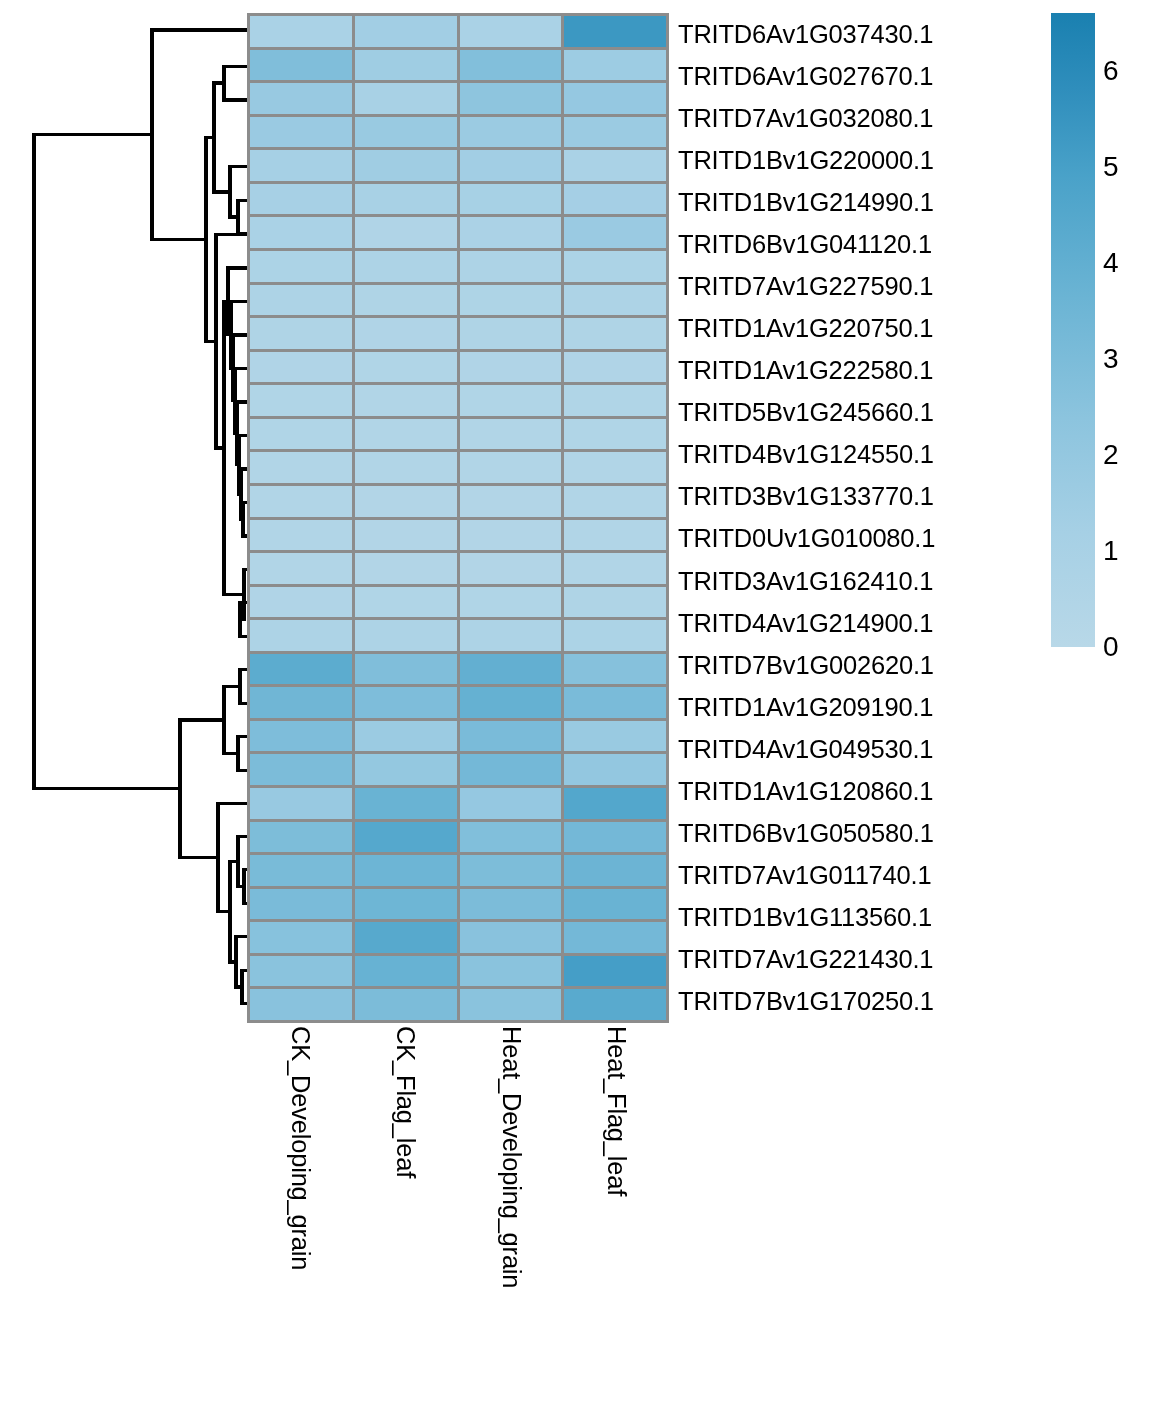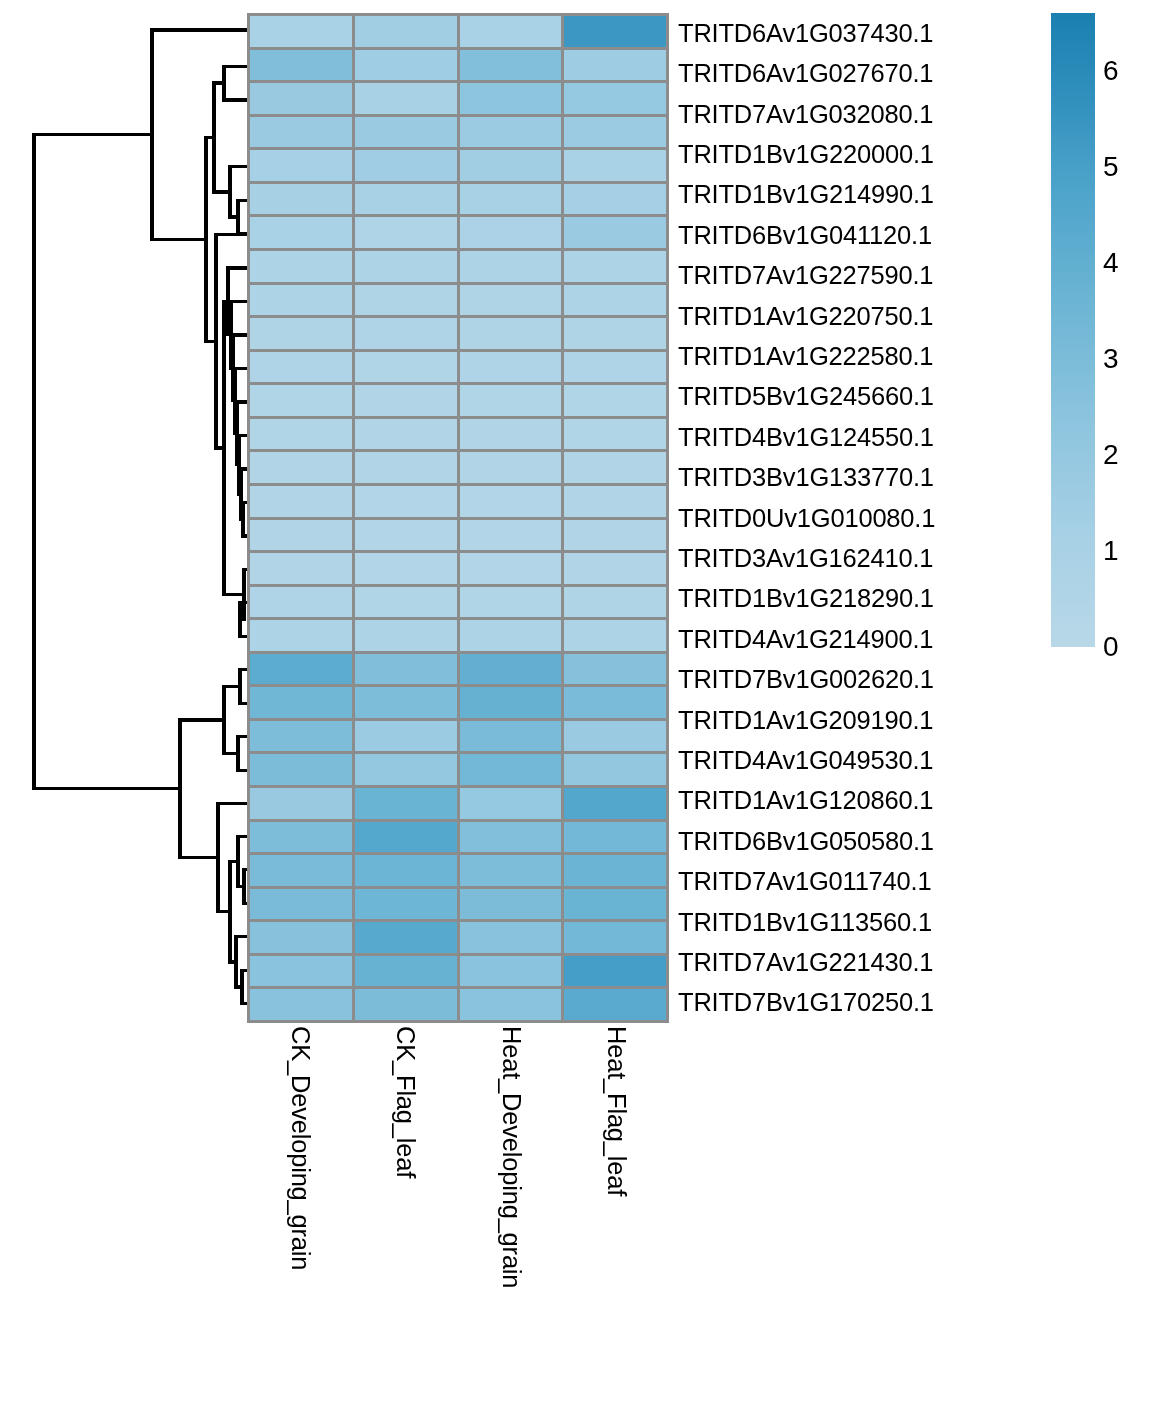--- a/index.html
+++ b/index.html
@@ -284,21 +284,20 @@
       <div class="row-label">TRITD1Bv1G214990.1</div>
       <div class="row-label">TRITD6Bv1G041120.1</div>
       <div class="row-label">TRITD7Av1G227590.1</div>
       <div class="row-label">TRITD1Av1G220750.1</div>
       <div class="row-label">TRITD1Av1G222580.1</div>
       <div class="row-label">TRITD5Bv1G245660.1</div>
       <div class="row-label">TRITD4Bv1G124550.1</div>
       <div class="row-label">TRITD3Bv1G133770.1</div>
       <div class="row-label">TRITD0Uv1G010080.1</div>
       <div class="row-label">TRITD3Av1G162410.1</div>
-      <div class="row-label">TRITD1Bv1G218290.1</div>
       <div class="row-label">TRITD4Av1G214900.1</div>
       <div class="row-label">TRITD7Bv1G002620.1</div>
       <div class="row-label">TRITD1Av1G209190.1</div>
       <div class="row-label">TRITD4Av1G049530.1</div>
       <div class="row-label">TRITD1Av1G120860.1</div>
       <div class="row-label">TRITD6Bv1G050580.1</div>
       <div class="row-label">TRITD7Av1G011740.1</div>
       <div class="row-label">TRITD1Bv1G113560.1</div>
       <div class="row-label">TRITD7Av1G221430.1</div>
       <div class="row-label">TRITD7Bv1G170250.1</div>

